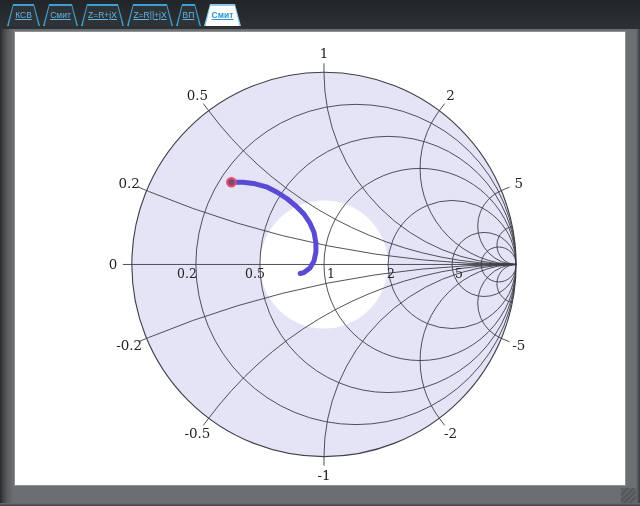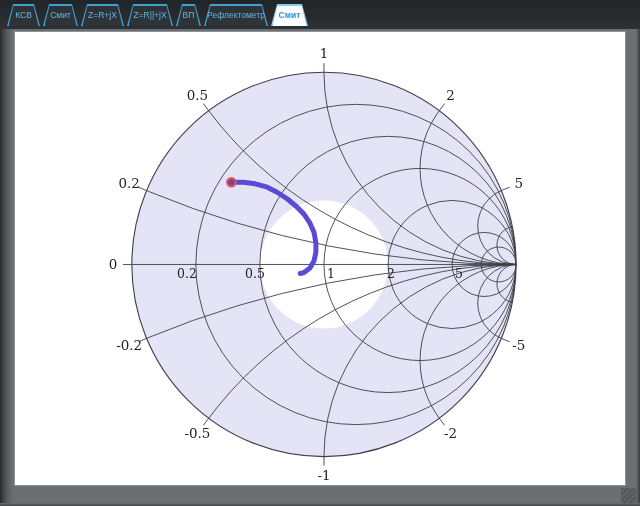--- a/index.html
+++ b/index.html
@@ -23,21 +23,21 @@
     clip-path:polygon(6px 0,calc(100% - 6px) 0,100% 100%,0 100%);
     background:#3f9fd0;
   }
   .tab::before{
     content:"";position:absolute;left:1.5px;right:1.5px;top:1.5px;bottom:0;
     clip-path:polygon(5px 0,calc(100% - 5px) 0,100% 100%,0 100%);
     background:#2e3337;
   }
   .tab span{
     position:relative;z-index:1;display:flex;height:100%;align-items:center;justify-content:center;
-    font-size:8.5px;color:#64b6e2;white-space:nowrap;letter-spacing:0;
+    font-size:8.5px;color:#64b6e2;white-space:nowrap;letter-spacing:0;text-decoration:underline;
   }
   .tab.active{background:#8fcbe8}
   .tab.active::before{background:#fbfdff}
   .tab.active span{color:#2e96cf;font-weight:bold}
   .panel{
     position:absolute;left:14px;top:31px;width:612px;height:455px;z-index:2;
     background:#ffffff;border:1px solid #8f9295;box-sizing:border-box;
   }
   .panel svg{display:block;width:100%;height:100%}
   .grip{
@@ -60,23 +60,20 @@
       <span>Смит</span>
     </div>
   <div class="tab" style="width:43px">
       <span>Z=R+jX</span>
     </div>
   <div class="tab" style="width:46px">
       <span>Z=R||+jX</span>
     </div>
   <div class="tab" style="width:25px">
       <span>ВП</span>
-    </div>
-  <div class="tab" style="width:64px">
-      <span>Рефлектометр</span>
     </div>
   <div class="tab active" style="width:37px">
       <span>Смит</span>
     </div>
 </div>
 
 <div class="panel">
   <svg viewBox="0 0 612 455" xmlns="http://www.w3.org/2000/svg">
       <circle cx="310" cy="233.5" r="193" fill="#e4e4f6" stroke="#3e3e46" stroke-width="1.1"></circle>
       <circle cx="310" cy="233.5" r="64.3269" fill="#ffffff"></circle>

